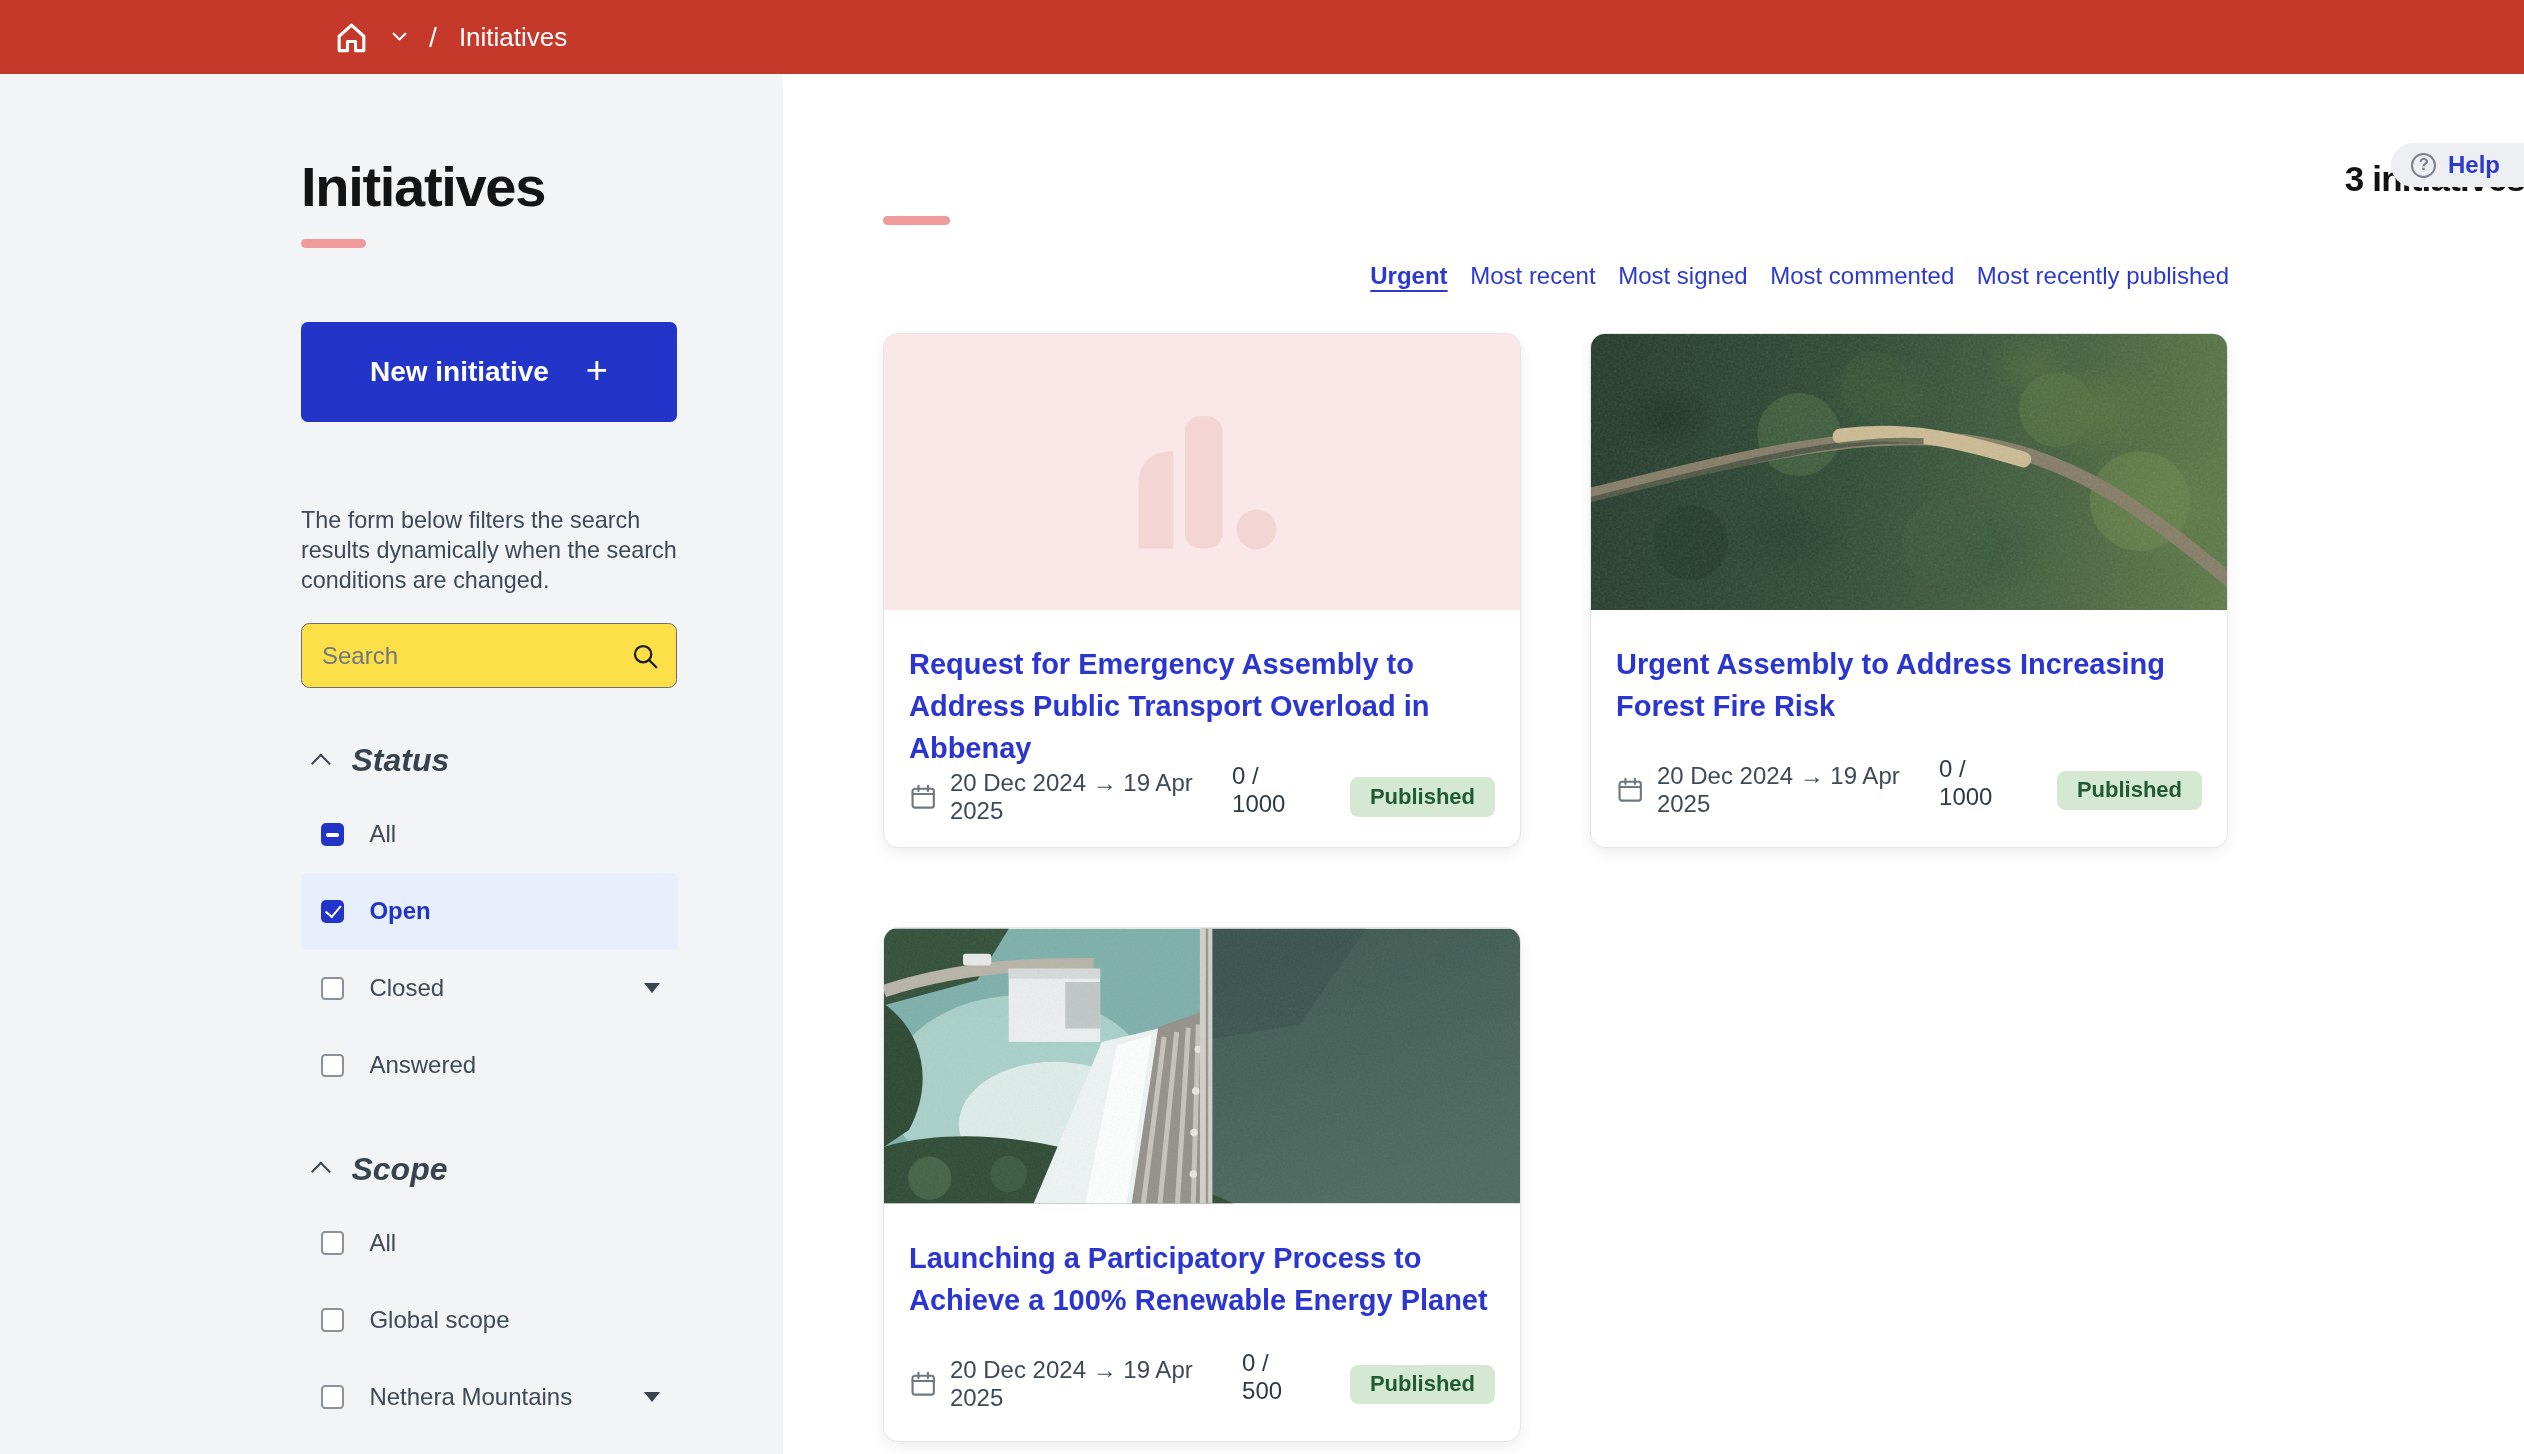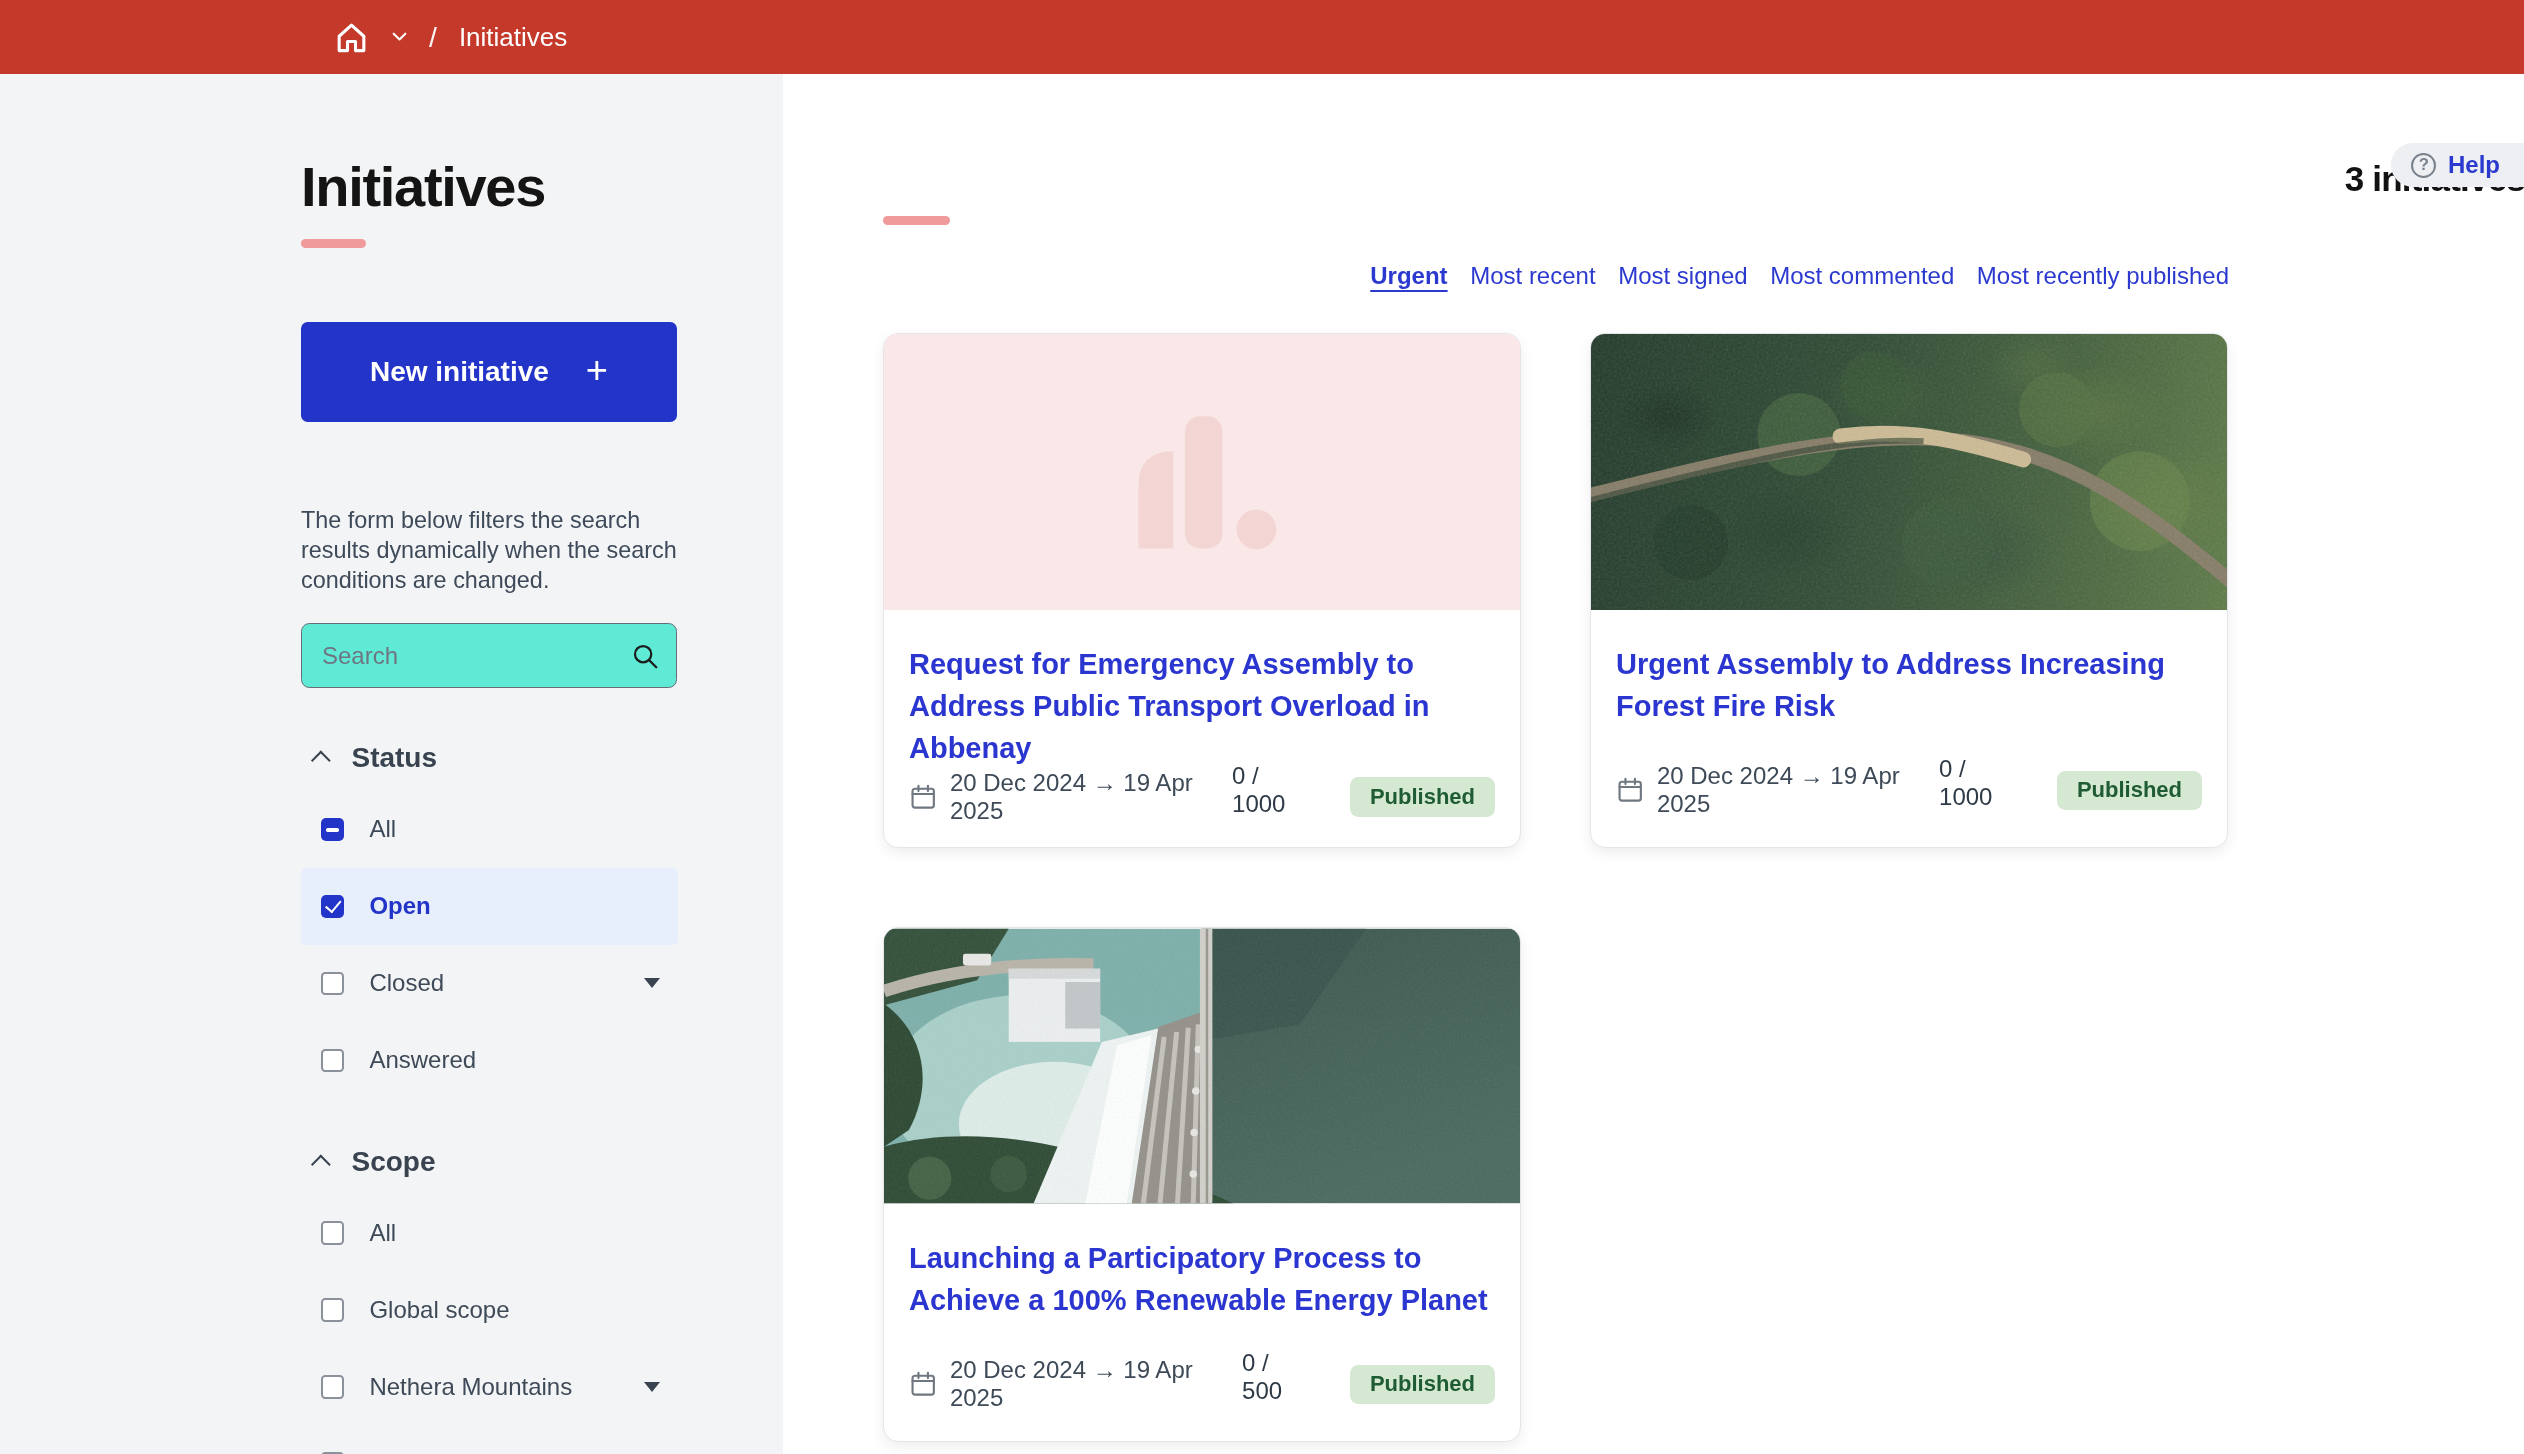--- a/index.html
+++ b/index.html
@@ -22,31 +22,31 @@
   
   .sb-title{font-size:56px;font-weight:800;color:#141414;margin:0;letter-spacing:-1.3px;}
   .accent-bar{width:65px;height:9.2px;border-radius:5px;background:#f09b9b;margin-top:20px;}
   .new-btn{margin-top:74px;width:376px;height:100px;background:#2334c8;color:#fff;border:none;
     border-radius:6.7px;font-size:28px;font-weight:700;display:flex;align-items:center;
     justify-content:center;gap:37px;cursor:pointer;font-family:inherit;}
   .new-btn .plus{font-size:38px;font-weight:400;margin-top:-4.2px;}
   .filter-desc{margin-top:84px;font-size:23.4px;line-height:1.28;color:#3e4a59;width:376px;}
   .search-wrap{position:relative;margin-top:27px;width:376px;}
   .search-input{width:100%;height:65px;box-sizing:border-box;border:1.7px solid #666e79;
-    border-radius:8.4px;background:#5eead4;padding:0 94px 0 20px;font-size:24px;color:#333;
+    border-radius:8.4px;background:#fde047;padding:0 94px 0 20px;font-size:24px;color:#333;
     font-family:inherit;}
   .search-input::placeholder{color:#6e7683;}
   .search-icon{position:absolute;right:16.7px;top:17.6px;}
 
   .f-section{margin-top:54px;}
   .f-section.scope{margin-top:47px;}
   .f-head{display:flex;align-items:center;gap:23.4px;padding-left:13.4px;cursor:pointer;}
   .chev-up{width:11.7px;height:11.7px;border-left:2.5px solid #3a4450;border-top:2.5px solid #3a4450;
     transform:rotate(45deg) translate(1.7px,1.7px);flex:none;}
-  .f-head-label{font-size:28px;font-weight:700;color:#38434f;}
+  .f-head-label{font-size:32px;font-weight:700;color:#38434f;font-style:italic;}
   .f-rows{margin-top:16.7px;}
   .f-row{height:77px;display:flex;align-items:center;gap:25px;padding:0 18.4px 0 20px;
     border-radius:5px;cursor:pointer;}
   .f-row.active{background:#e8effc;}
   .f-row.active .f-label{color:#2334c8;font-weight:700;}
   .cb{width:23.4px;height:23.4px;box-sizing:border-box;flex:none;position:relative;border-radius:4.2px;}
   .cb.unchecked{border:2.5px solid #8a919b;background:#fff;}
   .cb.checked,.cb.indeterminate{background:#2334c8;border-radius:5px;}
   .cb.checked::after{content:"";position:absolute;left:7.5px;top:2.5px;width:6.7px;height:12.5px;
     border-right:2.5px solid #fff;border-bottom:2.5px solid #fff;transform:rotate(40deg);}

